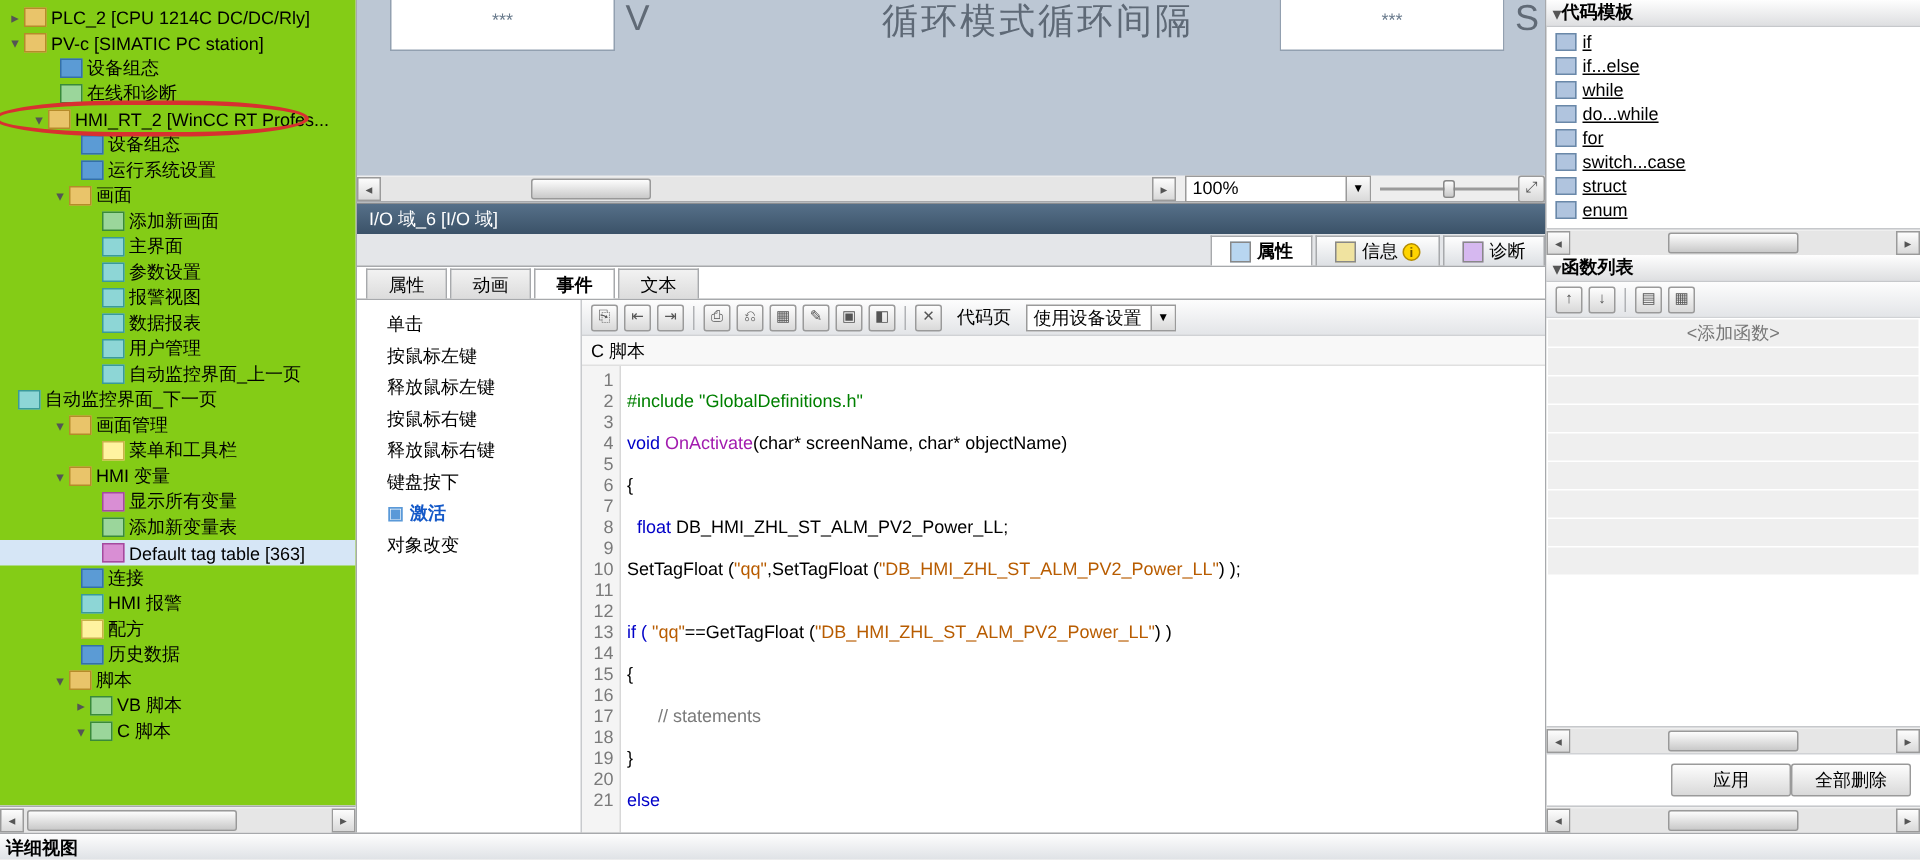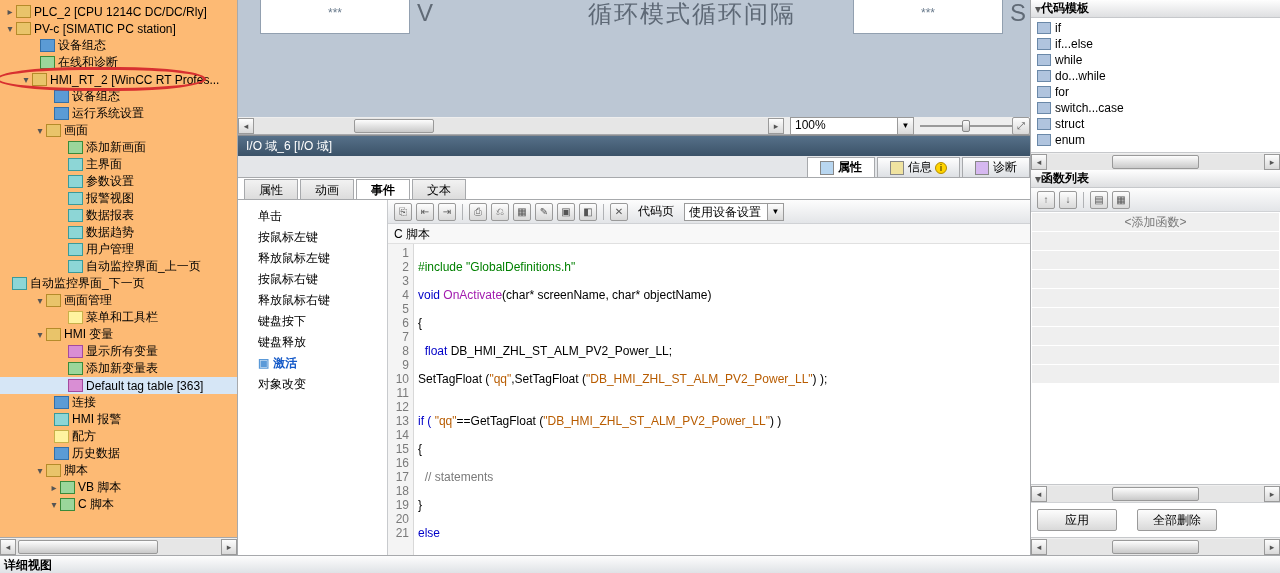--- a/index.html
+++ b/index.html
@@ -1,19 +1,19 @@
 <!DOCTYPE html>
 <html><head>
 <meta charset="utf-8">
 <style>
 * { box-sizing: border-box; margin: 0; padding: 0; font-family: "Microsoft YaHei", 微软雅黑, Arial, sans-serif; font-size: 12px; }
 body { width: 1280px; height: 573px; overflow: hidden; background: #f0f0f0; display: flex; flex-direction: column; }
 .main-area { display: flex; height: 555px; }
 .left-panel { width: 238px; background: #fff; border-right: 1px solid #a7a9ac; display: flex; flex-direction: column; }
-.tree { flex: 1 1 auto; overflow: auto; background: #fdba74; padding-top: 3px; }
+.tree { flex: 1 1 auto; overflow: auto; background: #84cc16; padding-top: 3px; }
 .tree-row { display: flex; align-items: center; height: 17px; white-space: nowrap; cursor: default; padding-right: 4px; }
 .tree-row.sel { background: #d6e6f6; }
 .arrow { width: 12px; text-align: center; color: #555; font-size: 10px; }
 .arrow.open::before { content: "▾"; }
 .arrow.closed::before { content: "▸"; }
 .arrow.none::before { content: ""; }
 .ticon { width: 15px; height: 13px; margin-right: 3px; border: 1px solid #888; background: #e8e8e8; flex: none; }
 .ticon.folder { background: #e9c46a; border-color: #b58b2a; }
 .ticon.blue { background: #5b9bd5; border-color: #3470a8; }
 .ticon.cyan { background: #8dd6d6; border-color: #3a9a9a; }
@@ -62,32 +62,32 @@
 .cpage-label { margin-left: 6px; }
 .dd-box { margin-left: 6px; height: 18px; border: 1px solid #9a9a9a; background: #fff; display: flex; position: relative; width: 100px; padding-left: 4px; }
 .dd-box .ddbtn { position: absolute; right: 0; top: 0; width: 16px; height: 16px; border-left: 1px solid #9a9a9a; background: linear-gradient(#fdfdfd,#d9d9d9); text-align: center; font-size: 8px; line-height: 16px; }
 .script-label { padding: 2px 6px 0 6px; background: #f8f8f8; border-bottom: 1px solid #e0e0e0; }
 .code-area { flex: 1; display: flex; font-family: Consolas,"Courier New",monospace; font-size: 12px; background: #fff; overflow: hidden; }
 .gutter { width: 26px; background: #f4f4f4; color: #7a7a7a; text-align: right; padding: 2px 4px 2px 0; border-right: 1px solid #d8d8d8; line-height: 14px; }
 .code-lines { flex: 1; padding: 2px 4px; line-height: 14px; white-space: pre; overflow: hidden; }
 .code-lines .kw { color: #0000c8; }
 .code-lines .str { color: #b85c00; }
 .code-lines .id { color: #008000; }
-.code-lines .cm { color: #7a7a7a; }
+.code-lines .cm { color: #7a7a7a; margin-left: 14px; }
 .code-lines .fn { color: #a21caf; }
 .right-panel { width: 250px; border-left: 1px solid #a7a9ac; display: flex; flex-direction: column; background: #fff; }
 .panel-head { height: 18px; display: flex; align-items: center; background: linear-gradient(#fefefe,#dedfe1); border-bottom: 1px solid #c6c8cb; padding-left: 4px; font-weight: bold; }
 .panel-head .exp::before { content: "▾ "; color: #555; font-weight: normal; }
-.tpl-list { padding: 2px 0 4px 6px; }
+.tpl-list { padding: 2px 0 4px 6px; text-decoration: underline; }
 .tpl-item { display: flex; align-items: center; height: 16px; cursor: pointer; }
 .tpl-item .ti { width: 14px; height: 12px; background: #b0c4de; border: 1px solid #6a88a8; margin-right: 4px; }
 .fn-toolbar { height: 24px; border-bottom: 1px solid #d0d2d5; background: linear-gradient(#fdfdfd,#e3e5e8); display: flex; align-items: center; gap: 4px; padding: 0 6px; }
 .fn-grid { flex: 1; background: #fff; }
 .fn-cell { background: #efefef; margin: 1px; height: 18px; display: flex; align-items: center; justify-content: center; color: #777; }
-.btn-row { display: flex; gap: 20px; justify-content: flex-start; padding: 6px; border-top: 1px solid #d0d2d5; }
+.btn-row { display: flex; gap: 0; justify-content: flex-end; padding: 6px; border-top: 1px solid #d0d2d5; }
 .pbtn { width: 80px; height: 22px; border: 1px solid #9a9a9a; background: linear-gradient(#fdfdfd,#d9d9d9); border-radius: 2px; cursor: pointer; }
 .hscroll-row { height: 18px; display: flex; align-items: center; border-top: 1px solid #c6c8cb; background: #efefef; }
 .circle-mark { position: absolute; border: 3px solid #d83030; border-radius: 50% / 60%; pointer-events: none; }
 </style>
 </head>
 <body>
 
 <div class="main-area">
 
   <div class="left-panel">
@@ -150,25 +150,20 @@
         </div>
       <div class="tree-row" style="padding-left:56px">
           <span class="arrow none"></span>
           <span class="ticon cyan"></span>
           <span>报警视图</span>
         </div>
       <div class="tree-row" style="padding-left:56px">
           <span class="arrow none"></span>
           <span class="ticon cyan"></span>
           <span>数据报表</span>
-        </div>
-      <div class="tree-row" style="padding-left:56px">
-          <span class="arrow none"></span>
-          <span class="ticon cyan"></span>
-          <span>数据趋势</span>
         </div>
       <div class="tree-row" style="padding-left:56px">
           <span class="arrow none"></span>
           <span class="ticon cyan"></span>
           <span>用户管理</span>
         </div>
       <div class="tree-row" style="padding-left:56px">
           <span class="arrow none"></span>
           <span class="ticon cyan"></span>
           <span>自动监控界面_上一页</span>
@@ -308,21 +303,20 @@
     </div>
 
     <div class="editor-row">
       <div class="event-list">
         <div class="event-item">单击</div>
         <div class="event-item">按鼠标左键</div>
         <div class="event-item">释放鼠标左键</div>
         <div class="event-item">按鼠标右键</div>
         <div class="event-item">释放鼠标右键</div>
         <div class="event-item">键盘按下</div>
-        <div class="event-item">键盘释放</div>
         <div class="event-item active">激活</div>
         <div class="event-item">对象改变</div>
       </div>
 
       <div class="code-wrap">
         <div class="code-toolbar">
           <div class="tbtn">⎘</div>
           <div class="tbtn">⇤</div>
           <div class="tbtn">⇥</div>
           <div class="sep"></div>

